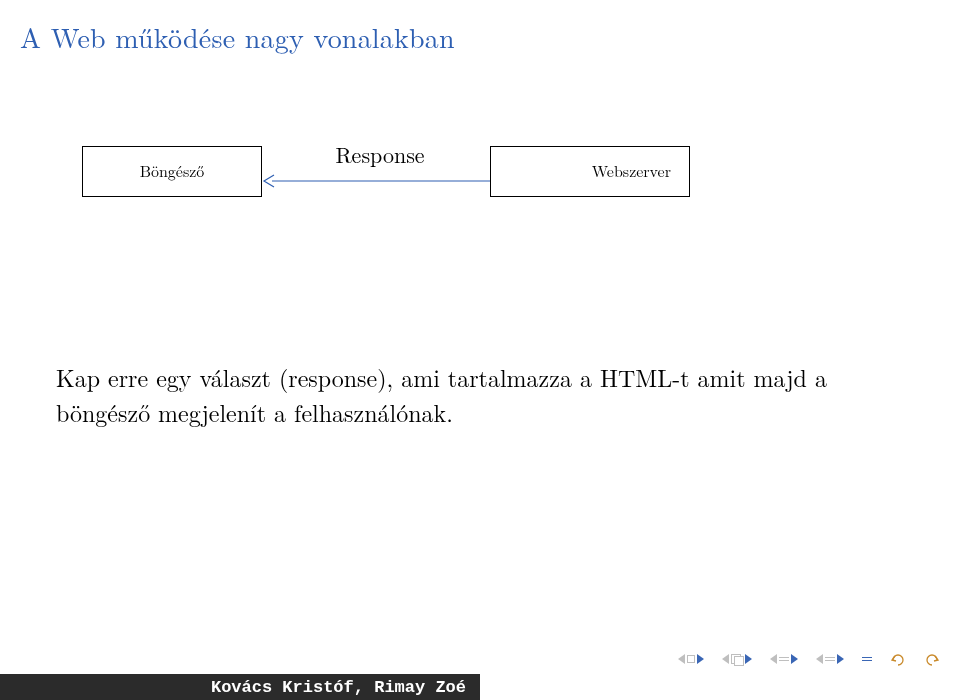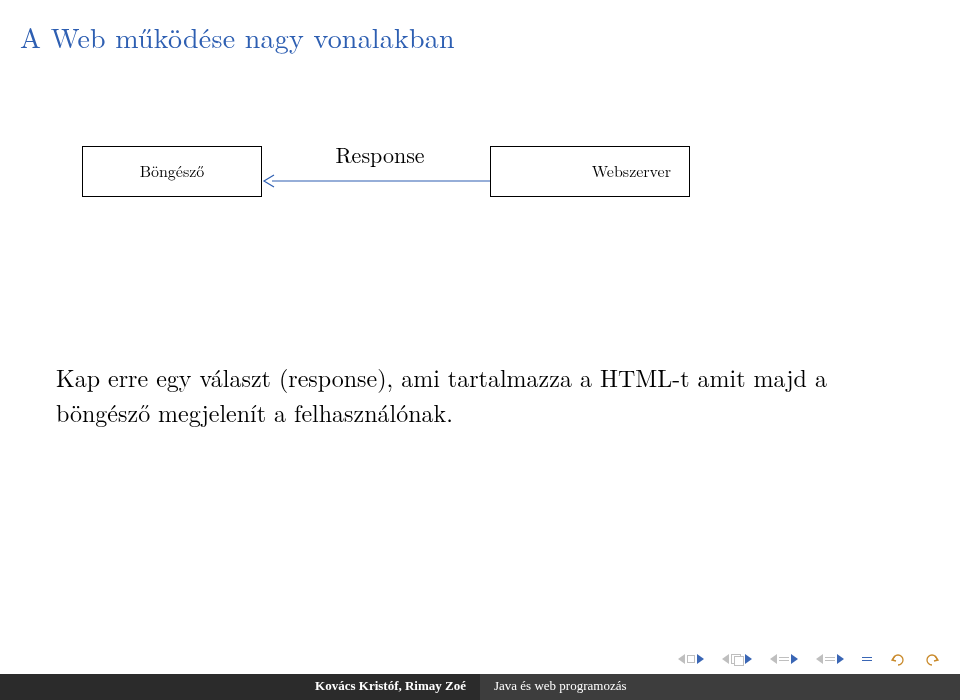--- a/index.html
+++ b/index.html
@@ -57,23 +57,23 @@
       line-height: 1.45;
       color: #000;
     }
     .footer-bar {
       position: absolute;
       bottom: 0;
       left: 0;
       right: 0;
       height: 26px;
       display: flex;
-      font-size: 13px;
+      font-size: 17px;
       color: #fff;
-      font-family: Liberation Serif, serif;
+      font-family: Liberation Mono, monospace;
     }
     .footer-authors {
       background: #2b2b2b;
       flex: 0 0 50%;
       text-align: right;
       padding: 4px 14px 0 0;
       font-weight: 600;
     }
     .footer-title {
       background: #3d3d3d;
@@ -160,14 +160,13 @@
   <span class="sym-undo">
     <svg viewBox="0 0 16 14" width="16" height="14">
       <path d="M13 8 A5 5 0 1 0 8 13" fill="none" stroke="#c98a2b" stroke-width="1.3"></path>
       <polyline points="11,4 14,8 10,9" fill="none" stroke="#c98a2b" stroke-width="1.3"></polyline>
     </svg>
   </span>
 </div>
 
 <div class="footer-bar">
   <div class="footer-authors">Kovács Kristóf, Rimay Zoé</div>
-  <div class="footer-title">Java és web programozás</div>
 </div>
 
 </body></html>

